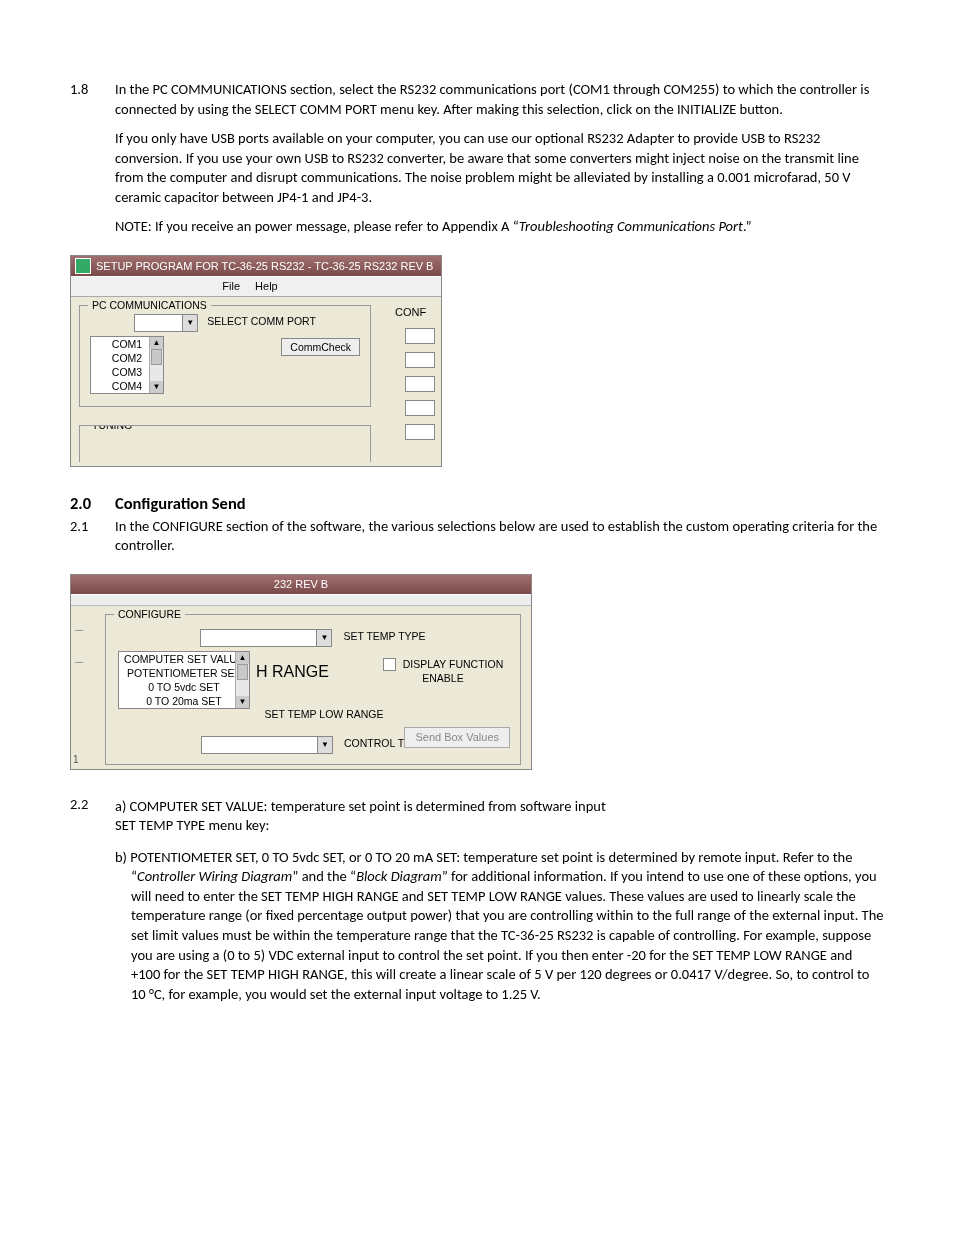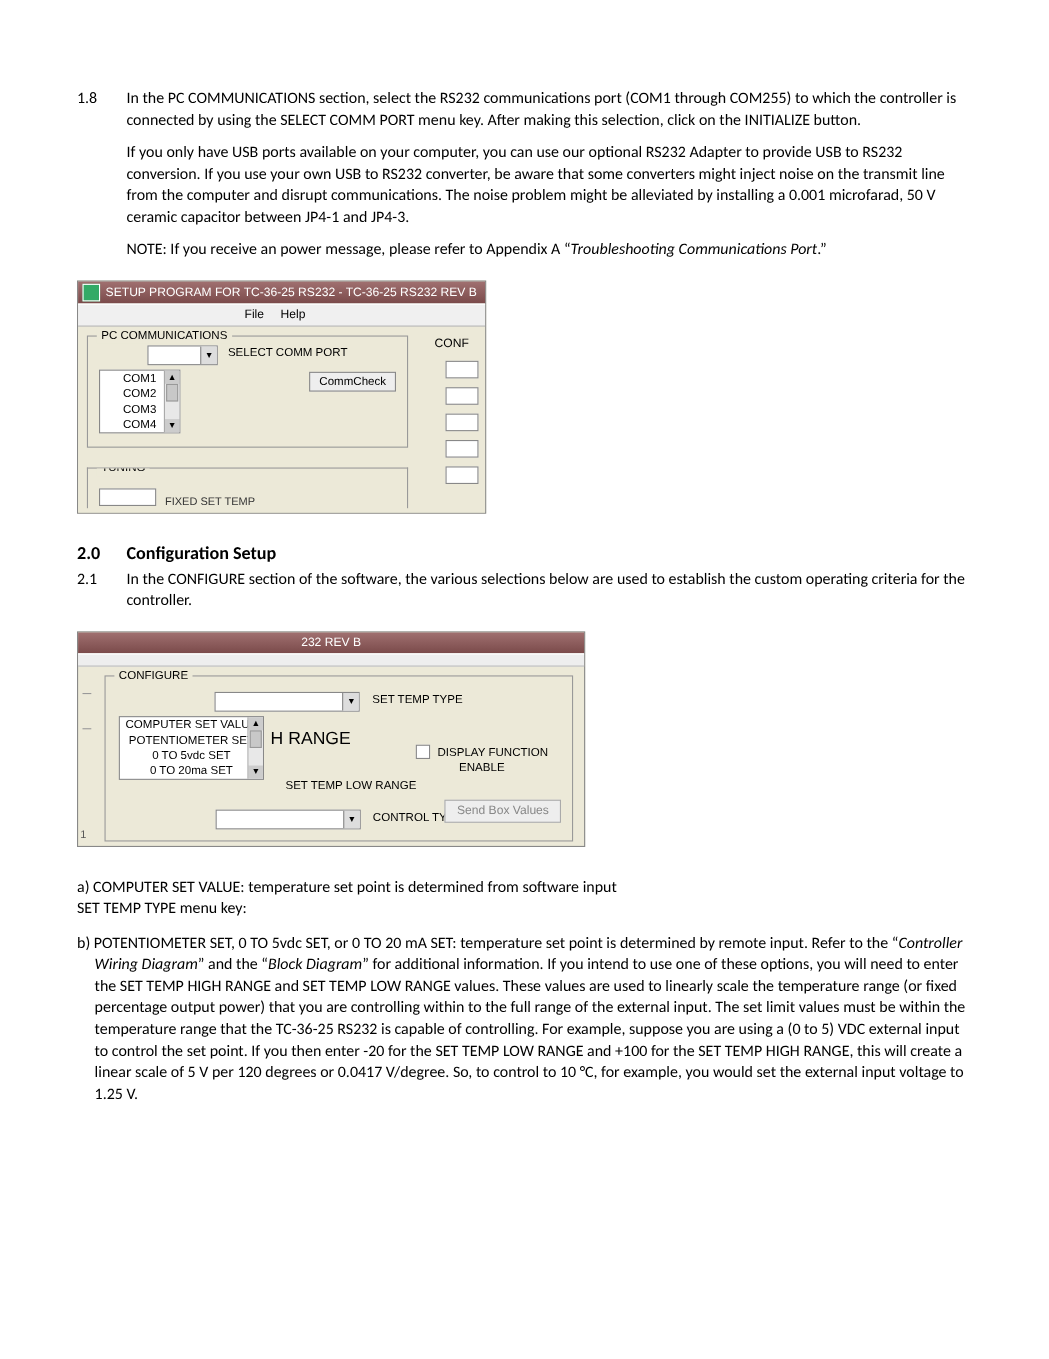--- a/index.html
+++ b/index.html
@@ -43,21 +43,21 @@
   .sq { width: 28px; height: 14px; border: 1px solid #888; background: #fff; margin: 8px 0 8px auto; }
   .tuning { border: 1px solid #999; border-bottom: none; margin-top: 18px; padding: 8px 10px 0 10px; position: relative; height: 28px; overflow: hidden; }
   .tuning .gtitle { position: absolute; top: -8px; left: 8px; background: #ece9d8; padding: 0 4px; font-size: 10.5px; }
   .tuning .fixedlbl { font-size: 10px; margin-left: 60px; margin-top: 10px; color: #333; }
 
   
   .shot2 { width: 460px; border: 1px solid #888; background: #ece9d8; font-family: Tahoma, Arial, sans-serif; font-size: 11px; }
   .tbar2 { background: linear-gradient(#a07070,#7a4a4a); color: #fff; padding: 2px 4px; font-size: 11px; }
   .strip { height: 10px; background: #eee; border-top: 1px solid #fff; border-bottom: 1px solid #bbb; }
   .body2 { padding: 8px 10px 4px 24px; position: relative; }
-  .grp2 { border: 1px solid #999; padding: 14px 12px 10px 12px; position: relative; }
+  .grp2 { border: 1px solid #999; padding: 14px 12px 10px 12px; position: relative; margin-left: 10px; }
   .grp2 .gtitle { position: absolute; top: -8px; left: 8px; background: #ece9d8; padding: 0 4px; font-size: 10.5px; }
   .dd2 { border: 1px solid #888; background: #fff; width: 130px; height: 16px; display: inline-block; position: relative; vertical-align: top; }
   .dd2 .ddbtn { width: 14px; }
   .lbl2 { display: inline-block; font-size: 10.5px; margin-left: 8px; vertical-align: top; }
   .listbox2 { border: 1px solid #888; background: #fff; width: 130px; margin-top: 4px; font-size: 10.5px; position: relative; }
   .listbox2 .li { padding: 0 3px; white-space: nowrap; }
   .listbox2 .scrl { width: 13px; }
   .chk { width: 11px; height: 11px; border: 1px solid #888; background: #fff; display: inline-block; vertical-align: middle; margin-right: 4px; }
   .sendbtn { border: 1px solid #aaa; background: #eee; color: #888; padding: 2px 10px; font-size: 11px; position: absolute; right: 10px; bottom: 16px; }
   .lowrange { font-size: 10.5px; margin-left: 22px; margin-top: -2px; }
@@ -121,31 +121,27 @@
               <div class="dn" style="position:absolute;bottom:0;left:0;right:0;">▼</div>
             </div>
           </div>
           <div style="flex:1; text-align:right; margin-top:6px;">
             <span class="btn">CommCheck</span>
           </div>
         </div>
       </div>
       <div class="tuning" style="width:270px;">
         <div class="gtitle">TUNING</div>
-        <div style="display:flex; align-items:center; margin-top:6px;">
-          <span style="width:50px; height:14px; border:1px solid #888; background:#fff; display:inline-block;"></span>
-          <span class="fixedlbl" style="margin-left:8px;">FIXED SET TEMP</span>
-        </div>
       </div>
     </div>
   </div>
 </div>
 
 <h2>
-  <span class="hn">2.0</span><span>Configuration Setup</span>
+  <span class="hn">2.0</span><span>Configuration Send</span>
 </h2>
 
 <div class="row para">
   <div class="num">2.1</div>
   <div class="txt">In the CONFIGURE section of the software, the various selections below are used to establish the custom operating criteria for the controller.</div>
 </div>
 
 <div class="figwrap">
   <div class="shot2">
     <div class="tbar2">232 REV B</div>
@@ -170,39 +166,40 @@
             <div class="li">0 TO 20ma SET</div>
             <div class="scrl">
               <div class="up">▲</div>
               <div class="trk">
                   <div class="th"></div>
                 </div>
               <div class="dn" style="position:absolute;bottom:0;left:0;right:0;">▼</div>
             </div>
           </div>
           <span style="position:absolute; left:138px; top:10px; font-size:16px;">H RANGE</span>
-          <span style="position:absolute; left:260px; top:26px; font-size:10.5px;">
+          <span style="position:absolute; left:260px; top:6px; font-size:10.5px;">
             <span class="chk"></span>
             <span>DISPLAY FUNCTION ENABLE</span>
           </span>
         </div>
         <div class="lowrange">SET TEMP LOW RANGE</div>
 
         <div class="rowgap">
           <span class="dd2"><span class="ddbtn">▼</span></span>
           <span class="lbl2">CONTROL TYPE</span>
         </div>
 
         <span class="sendbtn">Send Box Values</span>
       </div>
     </div>
   </div>
 </div>
 
 <div class="row">
+  <div class="num">2.2</div>
   <div class="txt">
     <div style="margin-top:2px;">a) COMPUTER SET VALUE: temperature set point is determined from software input</div>
     <div>SET TEMP TYPE menu key:</div>
     <div style="margin-top:12px; text-indent:-16px; padding-left:16px;">
       <span>b) POTENTIOMETER SET, 0 TO 5vdc SET, or 0 TO 20 mA SET:  temperature set point is determined by remote input. Refer to the “</span><span class="italic">Controller Wiring Diagram</span><span>”  and the “</span><span class="italic">Block Diagram</span><span>” for additional information. If you intend to use one of these options, you will need to enter the SET TEMP HIGH RANGE and SET TEMP LOW RANGE values. These values are used to linearly scale the temperature range (or fixed percentage output power) that you are controlling within to the full range of the external input.  The set limit values must be within the temperature range that the TC-36-25 RS232 is capable of controlling.  For example, suppose you are using a (0 to 5) VDC external input to control the set point. If you then enter -20 for the SET TEMP LOW RANGE and +100 for the SET TEMP HIGH RANGE, this will create a linear scale of 5 V per 120 degrees or 0.0417 V/degree.  So, to control to 10 °C, for example, you would set the external input voltage to 1.25 V.</span>
     </div>
   </div>
 </div>
 
 </body></html>

